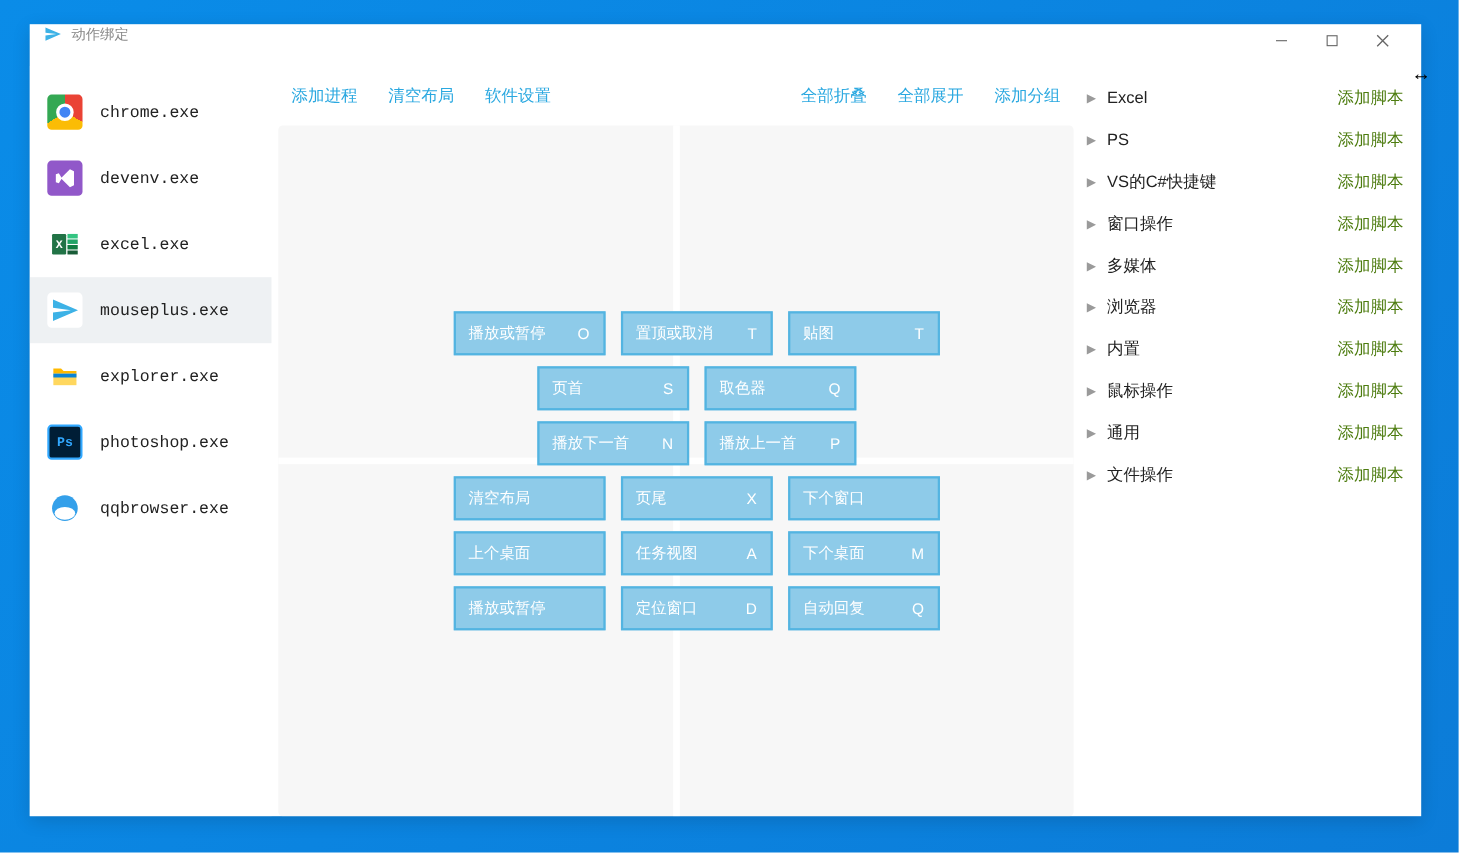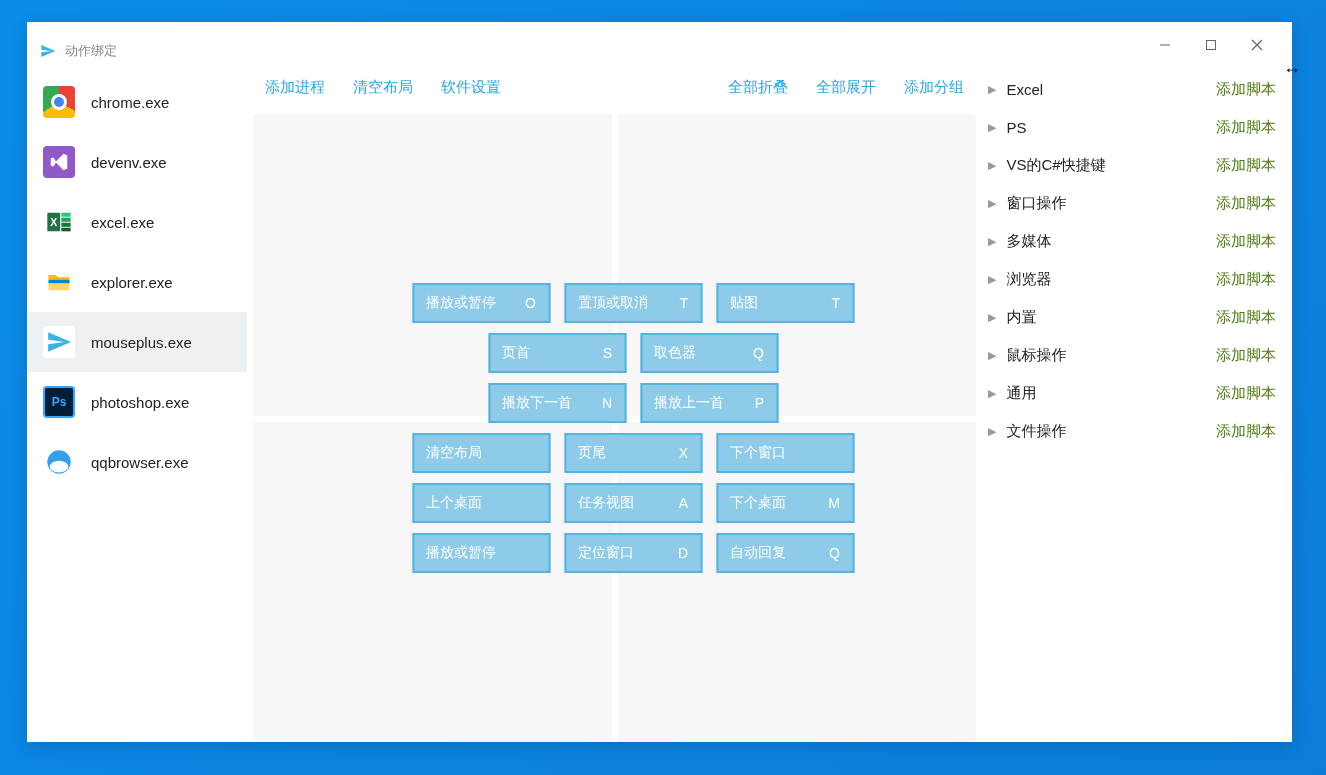--- a/index.html
+++ b/index.html
@@ -18,21 +18,21 @@
   width: 1265px;
   height: 720px;
   background: #fff;
   box-shadow: 0 4px 16px rgba(0,0,0,0.15);
   display: flex;
   flex-direction: column;
 }
 .titlebar {
   height: 38px;
   display: flex;
-  align-items: flex-end;
+  align-items: flex-start;
   padding: 0 12px;
   font-size: 13px;
   color: #888;
 }
 .titlebar .app-icon {
   width: 18px;
   height: 18px;
   margin-right: 8px;
   display: inline-flex;
   align-items: center;
@@ -66,20 +66,21 @@
   padding-top: 12px;
 }
 .sidebar-item {
   display: flex;
   align-items: center;
   height: 60px;
   padding: 0 16px;
   cursor: pointer;
   font-size: 15px;
   color: #222;
+  font-family: Liberation Mono, monospace;
 }
 .sidebar-item.selected {
   background: #eef1f3;
 }
 .sidebar-item .app-ico {
   width: 32px;
   height: 32px;
   margin-right: 16px;
   border-radius: 4px;
   display: flex;
@@ -250,37 +251,37 @@
               <rect x="2" y="4" width="11" height="16" fill="#217346" rx="1"></rect>
               <text x="7.5" y="15" font-size="9" fill="#fff" text-anchor="middle" font-weight="bold">X</text>
               <rect x="14" y="4" width="8" height="3.5" fill="#33c481"></rect>
               <rect x="14" y="8.3" width="8" height="3.5" fill="#21a366"></rect>
               <rect x="14" y="12.6" width="8" height="3.5" fill="#107c41"></rect>
               <rect x="14" y="16.9" width="8" height="3.1" fill="#185c37"></rect>
             </svg>
         </div>
         <span>excel.exe</span>
       </div>
+      <div class="sidebar-item selected">
+        <div class="app-ico ico-mouseplus">
+          <svg width="26" height="26" viewBox="0 0 24 24">
+              <path fill="#3db2e6" d="M2 21l21-9L2 3v7l15 2-15 2z"></path>
+            </svg>
+        </div>
+        <span>mouseplus.exe</span>
+      </div>
       <div class="sidebar-item">
         <div class="app-ico ico-explorer">
           <svg width="28" height="28" viewBox="0 0 24 24">
               <path fill="#ffb900" d="M3 6h6l2 2h10v2H3z"></path>
               <rect x="3" y="10" width="18" height="9" fill="#ffd75e"></rect>
               <rect x="3" y="10" width="18" height="3" fill="#0a84d8"></rect>
             </svg>
         </div>
         <span>explorer.exe</span>
-      </div>
-      <div class="sidebar-item selected">
-        <div class="app-ico ico-mouseplus">
-          <svg width="26" height="26" viewBox="0 0 24 24">
-              <path fill="#3db2e6" d="M2 21l21-9L2 3v7l15 2-15 2z"></path>
-            </svg>
-        </div>
-        <span>mouseplus.exe</span>
       </div>
       <div class="sidebar-item">
         <div class="app-ico ico-ps">Ps</div>
         <span>photoshop.exe</span>
       </div>
       <div class="sidebar-item">
         <div class="app-ico ico-qq">
           <svg width="28" height="28" viewBox="0 0 24 24">
               <circle cx="12" cy="12" r="10" fill="#34a0ea"></circle>
               <ellipse cx="12" cy="16" rx="8" ry="5" fill="#fff"></ellipse>

